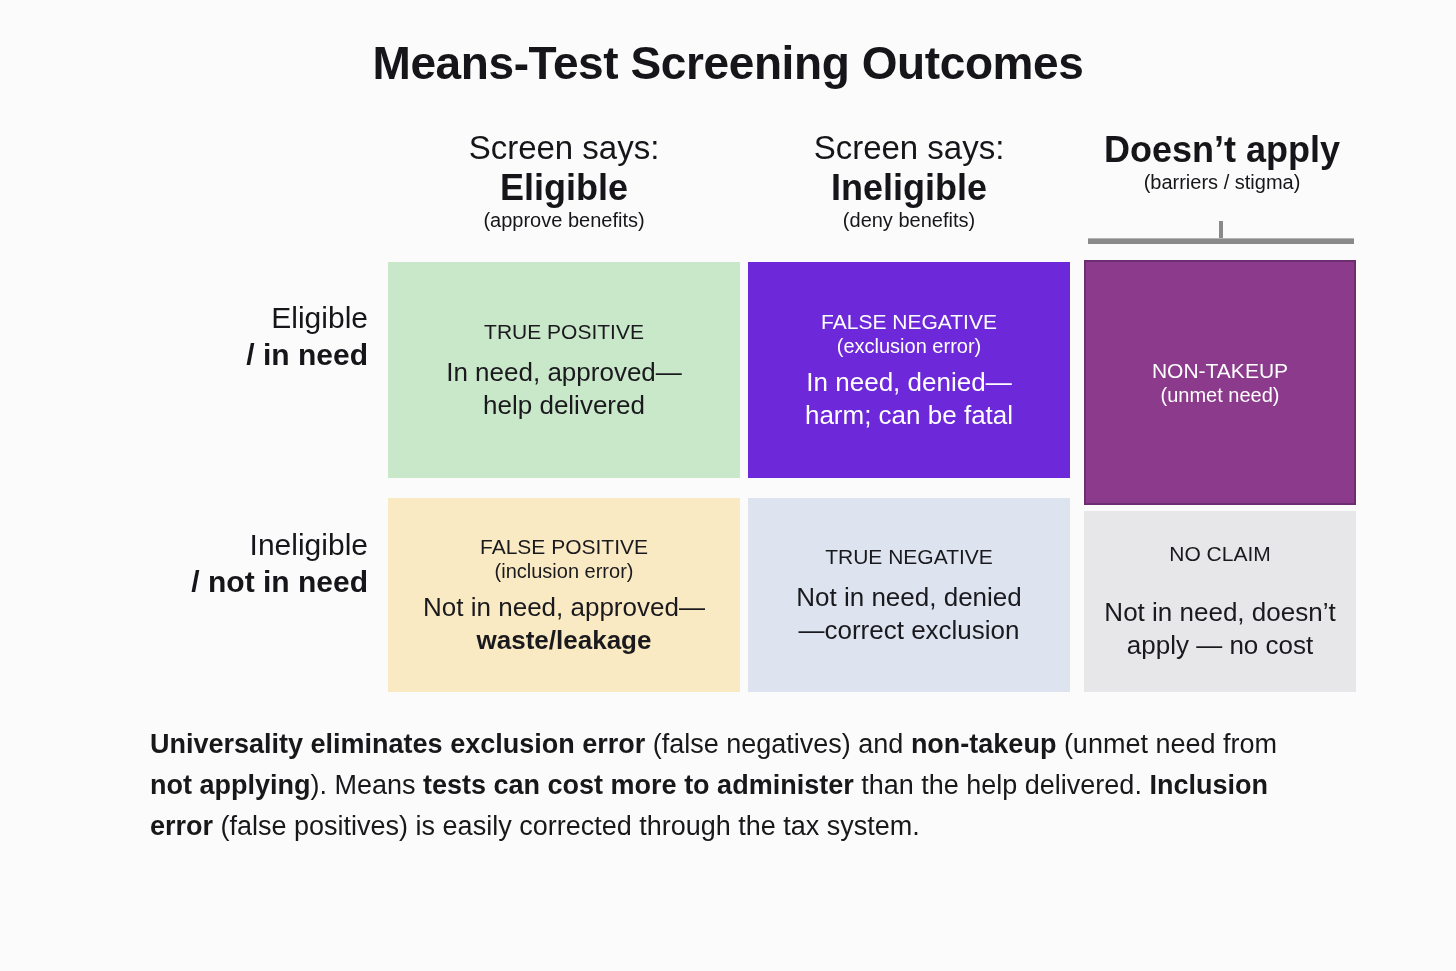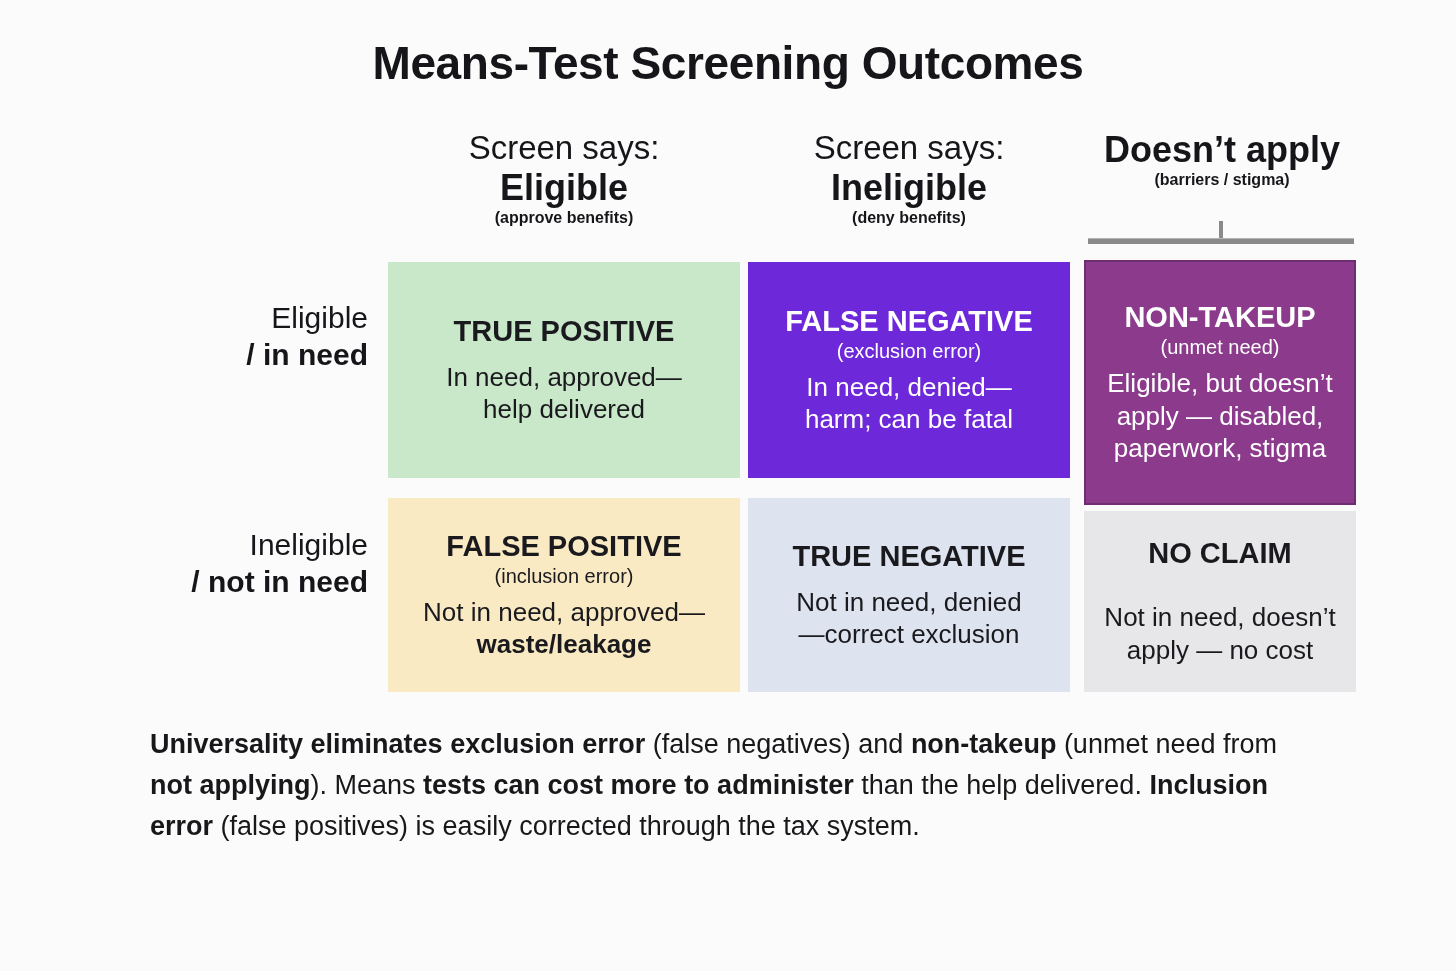--- a/index.html
+++ b/index.html
@@ -42,22 +42,22 @@
     font-size: 33px;
     font-weight: normal;
     display: block;
   }
   .ch-big {
     font-size: 36px;
     font-weight: bold;
     display: block;
   }
   .ch-paren {
-    font-size: 16px;
-    font-weight: bold;
+    font-size: 20px;
+    font-weight: normal;
     display: block;
   }
   #head-col1 { left: 388px; top: 129px; width: 352px; }
   #head-col2 { left: 748px; top: 129px; width: 322px; }
   #head-col3 { left: 1076px; top: 129px; width: 292px; }
 
   
   #bracket {
     position: absolute;
     left: 1088px;
@@ -93,22 +93,22 @@
   .cell {
     position: absolute;
     box-sizing: border-box;
     text-align: center;
     display: flex;
     flex-direction: column;
     justify-content: center;
     align-items: center;
   }
   .cell .c-title {
-    font-weight: bold;
-    font-size: 29px;
+    font-weight: normal;
+    font-size: 21px;
     line-height: 1.2;
     display: block;
   }
   .cell .c-sub {
     font-size: 20px;
     font-weight: normal;
     line-height: 1.2;
     display: block;
   }
   .cell .c-body {
@@ -219,25 +219,20 @@
     <span class="c-sub">(exclusion error)</span>
     <span class="c-body">
       <span>In need, denied—</span><br>
       <span>harm; can be fatal</span>
     </span>
   </div>
 
   <div class="cell" id="cell-nt">
     <span class="c-title">NON-TAKEUP</span>
     <span class="c-sub">(unmet need)</span>
-    <span class="c-body">
-      <span>Eligible, but doesn’t</span><br>
-      <span>apply — disabled,</span><br>
-      <span>paperwork, stigma</span>
-    </span>
   </div>
 
   <div class="cell no-sub" id="cell-tn">
     <span class="c-title">TRUE NEGATIVE</span>
     <span class="c-body">
       <span>Not in need, denied</span><br>
       <span>—correct exclusion</span>
     </span>
   </div>
 

